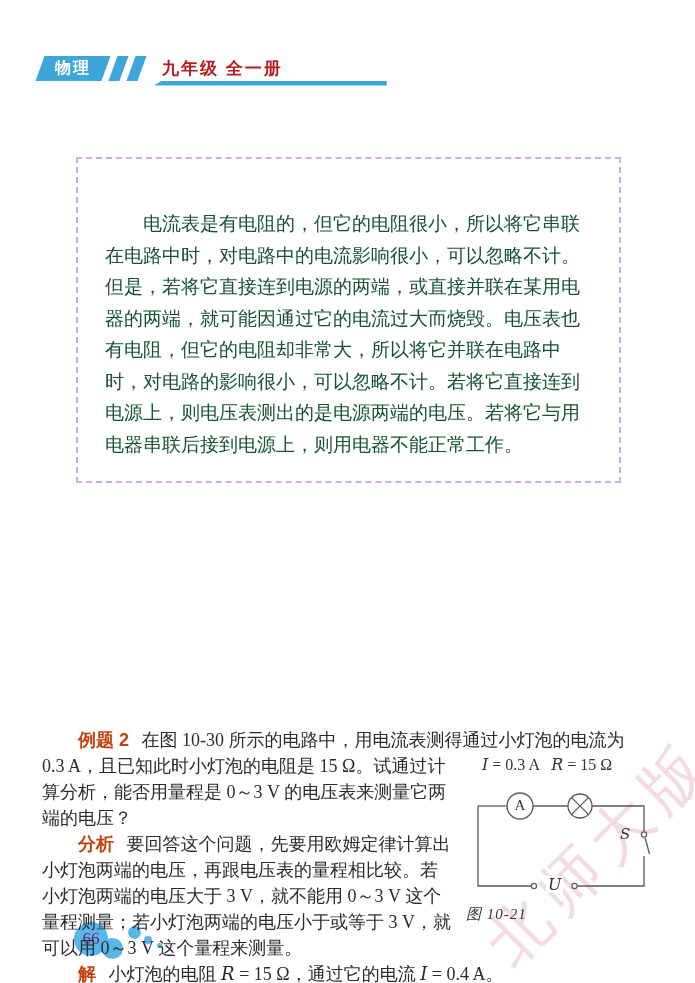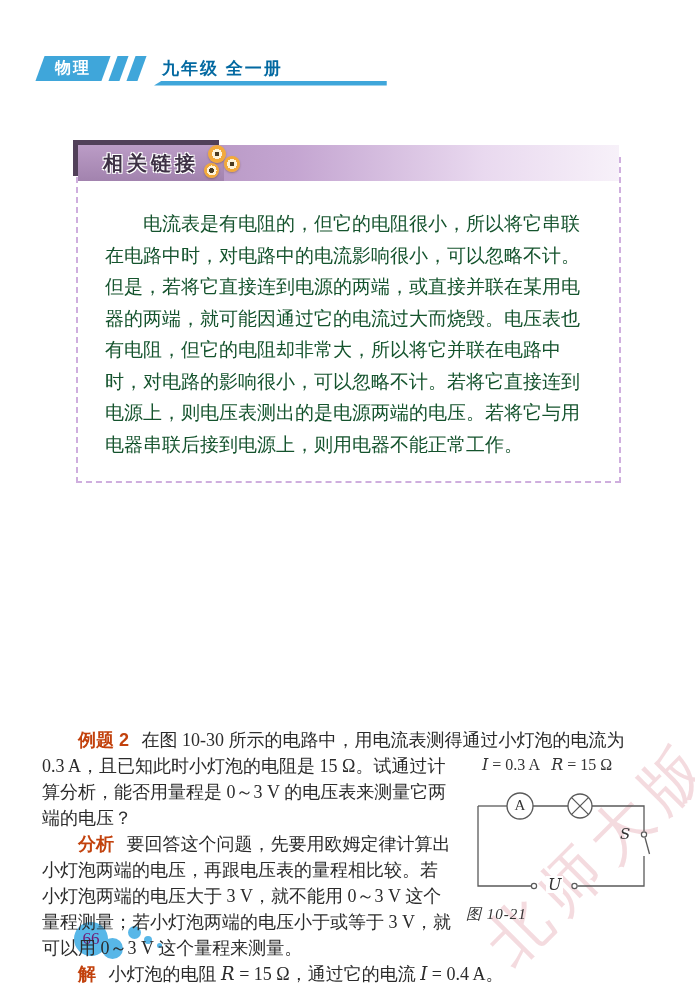--- a/index.html
+++ b/index.html
@@ -7,21 +7,21 @@
         font-family:"Liberation Serif","DejaVu Serif",serif;color:#2b2b2b;}
 
   
   .page-header{position:absolute;left:40px;top:53px;height:30px;display:flex;align-items:center;}
   .subject-badge{width:66px;height:25px;background:#3fa6da;transform:skewX(-20deg);
                  display:flex;align-items:center;justify-content:center;}
   .subject-badge span{transform:skewX(20deg);color:#fff;font-family:"Liberation Sans",sans-serif;
                       font-weight:bold;font-size:16px;letter-spacing:2px;}
   .stripe{width:11px;height:25px;background:#3fa6da;transform:skewX(-20deg);margin-left:7px;}
   .volume-wrap{position:relative;margin-left:16px;padding:0 8px 0 4px;}
-  .volume-wrap .vol{font-family:"Liberation Sans",sans-serif;font-weight:bold;font-size:17px;color:#0369a1;letter-spacing:2px;margin-top:8px;}
+  .volume-wrap .vol{font-family:"Liberation Sans",sans-serif;font-weight:bold;font-size:17px;color:#b91c1c;letter-spacing:2px;margin-top:8px;}
   .volume-underline{position:absolute;left:-4px;right:-96px;bottom:-6px;height:5px;background:#3fa6da;
                     clip-path:polygon(8px 0,100% 0,100% 100%,0 100%);}
 
   
   .related{position:absolute;left:76px;top:127px;width:545px;}
   .related-box{border:2px dashed #cfaede;padding:40px 18px 12px 18px;background:#fff;}
   .related-box p{margin:9px;font-size:19px;line-height:31.5px;text-indent:2em;color:#14532d;
                  font-family:"Liberation Serif","DejaVu Serif",serif;}
   .banner{position:absolute;left:2px;top:-12px;right:2px;height:36px;z-index:2;
           background:linear-gradient(90deg,#a888b4 0%,#c4a5d1 40%,#e9d9ef 75%,#f7f1f9 100%);}
@@ -92,28 +92,20 @@
     </div>
     <div class="stripe"></div>
     <div class="stripe"></div>
     <div class="volume-wrap">
       <span class="vol">九年级  全一册</span>
       <div class="volume-underline"></div>
     </div>
   </div>
 
   <div class="related z1">
-    <div class="banner">
-      <div class="banner-title">
-        <span>相关链接</span>
-      </div>
-      <span class="donut d1"></span>
-      <span class="donut d2"></span>
-      <span class="donut d3"></span>
-    </div>
     <div class="related-box">
       <p>电流表是有电阻的，但它的电阻很小，所以将它串联在电路中时，对电路中的电流影响很小，可以忽略不计。但是，若将它直接连到电源的两端，或直接并联在某用电器的两端，就可能因通过它的电流过大而烧毁。电压表也有电阻，但它的电阻却非常大，所以将它并联在电路中时，对电路的影响很小，可以忽略不计。若将它直接连到电源上，则电压表测出的是电源两端的电压。若将它与用电器串联后接到电源上，则用电器不能正常工作。</p>
     </div>
   </div>
 
   <div class="content z1">
 
     <p class="para"><span class="lbl">例题 2</span><span>在图 10-30 所示的电路中，用电流表测得通过小灯泡的电流为</span></p>
 
     <figure class="fig fig21">

